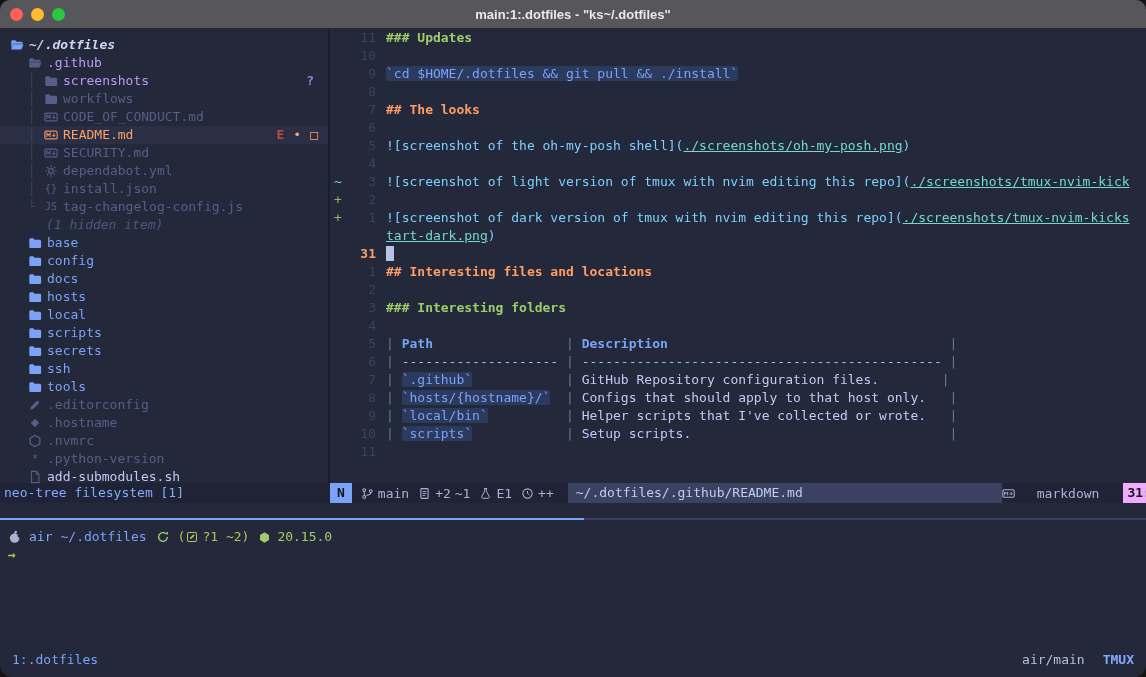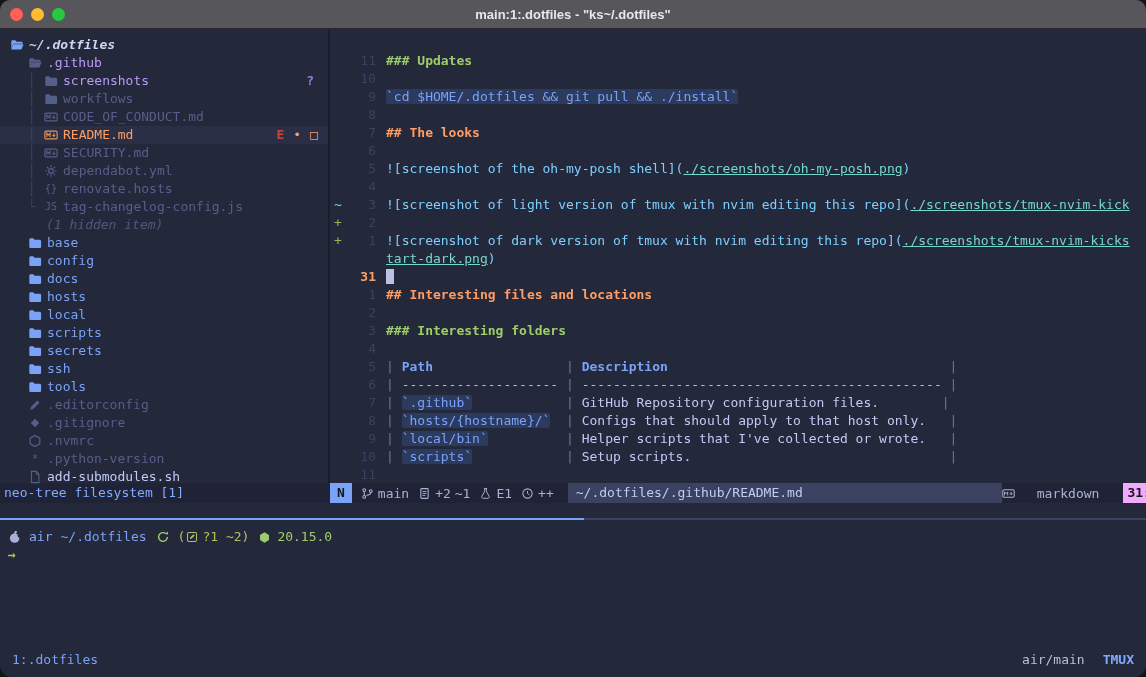--- a/index.html
+++ b/index.html
@@ -6,21 +6,21 @@
   .window{position:relative;width:1146px;height:677px;background:#24283b;border-radius:10px 10px 12px 12px;overflow:hidden;font-family:"DejaVu Sans Mono",monospace;font-size:13px;color:#c0caf5;}
   
   .titlebar{height:28px;background:#56565b;display:flex;align-items:center;justify-content:center;position:relative;border-bottom:1px solid #2a2a2e;}
   .titlebar .title{font-family:"Liberation Sans",sans-serif;font-weight:bold;font-size:13px;color:#e8e8ea;}
   .lights{position:absolute;left:10px;top:0;height:28px;display:flex;align-items:center;gap:8px;}
   .light{width:13px;height:13px;border-radius:50%;}
   .light.red{background:#ff5f57}.light.yellow{background:#febc2e}.light.green{background:#28c840}
   
   .nvim-main{display:flex;height:454px;}
   .sidebar{width:330px;box-sizing:border-box;border-right:2px solid #1a1d2e;padding-top:7px;position:relative;}
-  .editorwrap{flex:1;padding-top:23px;overflow:hidden;}
+  .editorwrap{flex:1;padding-top:0;overflow:hidden;}
   
   .srow{height:18px;line-height:18px;display:flex;align-items:center;white-space:pre;}
   .srow.selected{background:#2a2f45;}
   .sp{display:inline-block;height:18px;flex:0 0 auto;}
   .guide{display:inline-block;width:16px;color:#3b4261;flex:0 0 auto;}
   .icon{width:14px;height:14px;flex:0 0 auto;margin-right:5px;}
   .ticon{display:inline-block;width:14px;margin-right:5px;font-size:10px;text-align:center;flex:0 0 auto;}
   .ic-blue{color:#7aa2f7}.ic-dim{color:#565f89}.ic-orange{color:#e0935a}
   .c-root{color:#ced6f2;font-weight:bold;font-style:italic}
   .c-purple{color:#bb9af7}.c-blue{color:#7aa2f7}.c-dim{color:#565f89}.c-light{color:#c0caf5}
@@ -180,21 +180,21 @@
           </svg><span class="c-dim">CODE_OF_CONDUCT.md</span></div>
         <div class="srow selected"><span class="sp" style="width: 28px;"></span><span class="guide">│</span><svg class="icon ic-orange">
             <use href="#i-md"></use>
           </svg><span class="c-orange">README.md</span><span class="marks"><span class="mk-e">E</span><span class="mk-dot">•</span><span class="mk-sq">□</span></span></div>
         <div class="srow"><span class="sp" style="width: 28px;"></span><span class="guide">│</span><svg class="icon ic-dim">
             <use href="#i-md"></use>
           </svg><span class="c-dim">SECURITY.md</span></div>
         <div class="srow"><span class="sp" style="width: 28px;"></span><span class="guide">│</span><svg class="icon ic-dim">
             <use href="#i-gear"></use>
           </svg><span class="c-dim">dependabot.yml</span></div>
-        <div class="srow"><span class="sp" style="width: 28px;"></span><span class="guide">│</span><span class="ticon ic-dim">{}</span><span class="c-dim">renovate.hosts</span></div>
+        <div class="srow"><span class="sp" style="width: 28px;"></span><span class="guide">│</span><span class="ticon ic-dim">{}</span><span class="c-dim">install.json</span></div>
         <div class="srow"><span class="sp" style="width: 28px;"></span><span class="guide">└</span><span class="ticon ic-dim">JS</span><span class="c-dim">tag-changelog-config.js</span></div>
         <div class="srow"><span class="sp" style="width: 28px;"></span><span class="guide"> </span><span style="width: 2px;"></span><span class="c-hidden">(1 hidden item)</span></div>
         <div class="srow"><span class="sp" style="width: 28px;"></span><svg class="icon ic-blue">
             <use href="#i-folder"></use>
           </svg><span class="c-blue">base</span></div>
         <div class="srow"><span class="sp" style="width: 28px;"></span><svg class="icon ic-blue">
             <use href="#i-folder"></use>
           </svg><span class="c-blue">config</span></div>
         <div class="srow"><span class="sp" style="width: 28px;"></span><svg class="icon ic-blue">
             <use href="#i-folder"></use>
@@ -215,21 +215,21 @@
             <use href="#i-folder"></use>
           </svg><span class="c-blue">ssh</span></div>
         <div class="srow"><span class="sp" style="width: 28px;"></span><svg class="icon ic-blue">
             <use href="#i-folder"></use>
           </svg><span class="c-blue">tools</span></div>
         <div class="srow"><span class="sp" style="width: 28px;"></span><svg class="icon ic-dim">
             <use href="#i-pencil"></use>
           </svg><span class="c-dim">.editorconfig</span></div>
         <div class="srow"><span class="sp" style="width: 28px;"></span><svg class="icon ic-dim">
             <use href="#i-diamond"></use>
-          </svg><span class="c-dim">.gitignore</span></div>
+          </svg><span class="c-dim">.hostname</span></div>
         <div class="srow"><span class="sp" style="width: 28px;"></span><svg class="icon ic-dim">
             <use href="#i-hexagon"></use>
           </svg><span class="c-dim">.nvmrc</span></div>
         <div class="srow"><span class="sp" style="width: 28px;"></span><span class="ticon ic-dim">*</span><span class="c-dim">.python-version</span></div>
         <div class="srow"><span class="sp" style="width: 28px;"></span><svg class="icon ic-dim">
             <use href="#i-file"></use>
           </svg><span class="c-light">add-submodules.sh</span></div>
       </div>
     <div class="editorwrap" id="editor-lines">
         <div class="eline"><span class="sign "> </span><span class="lnum">11</span><span class="etext"><span class="sg-h3">### Updates</span></span></div>

